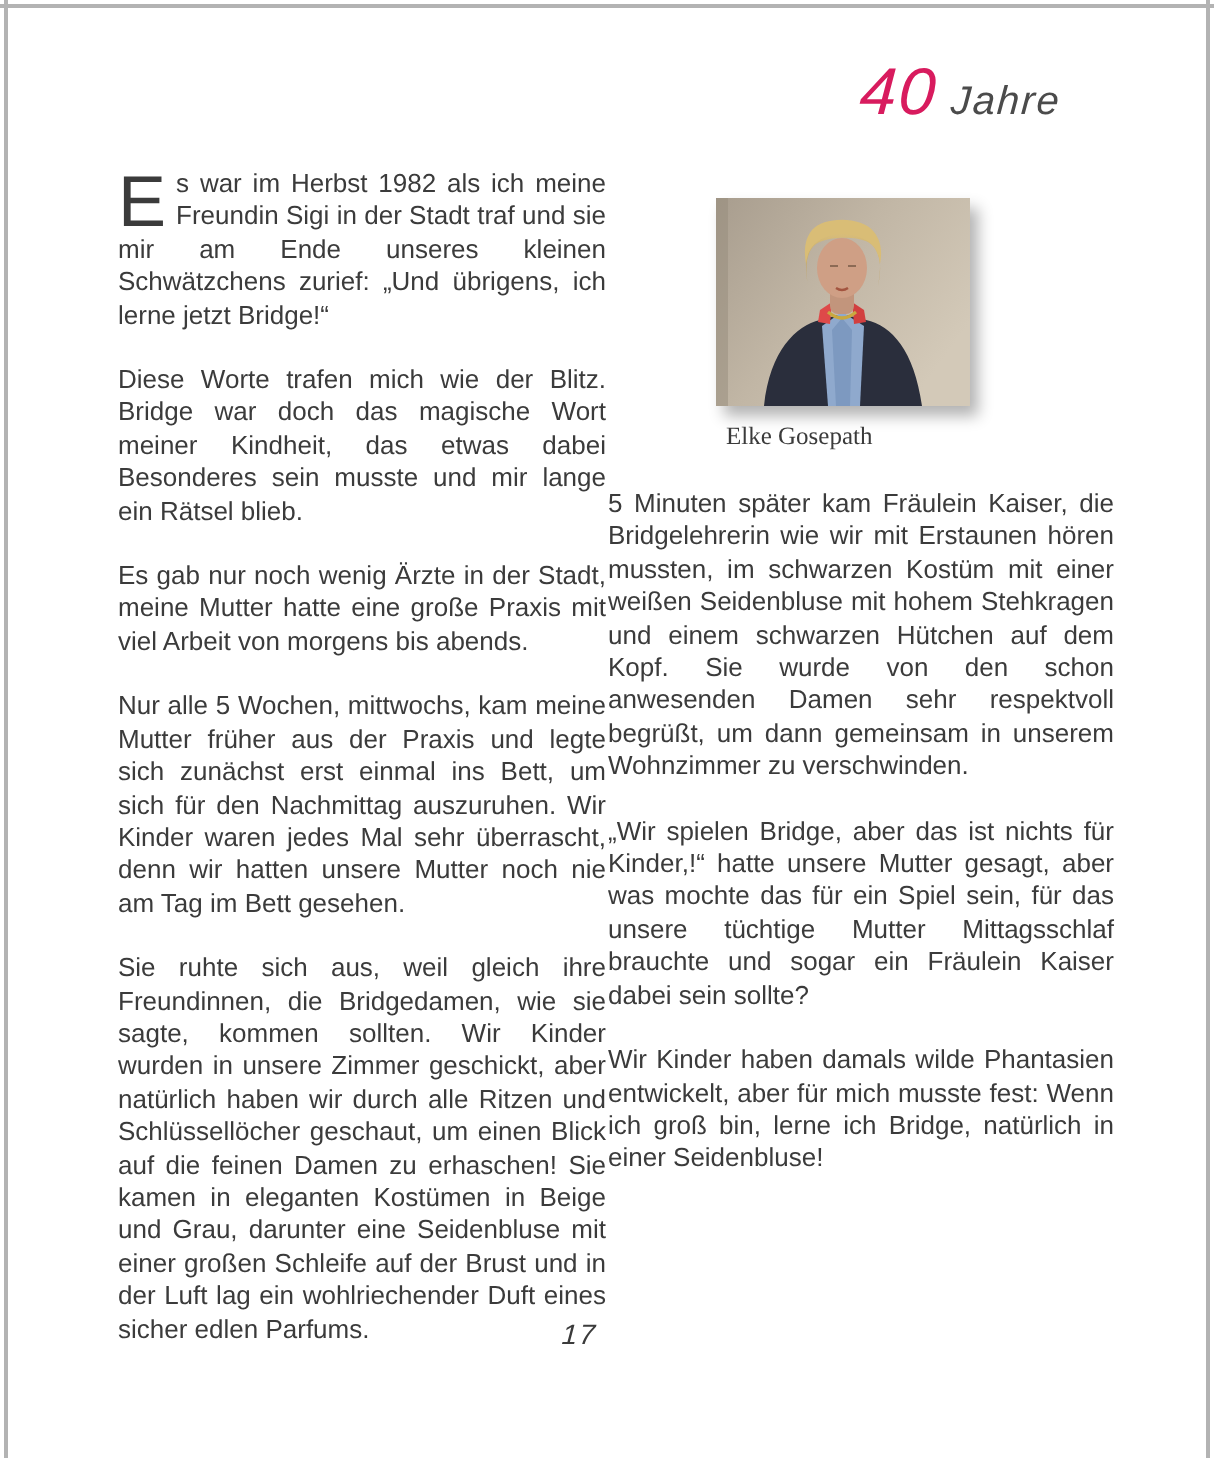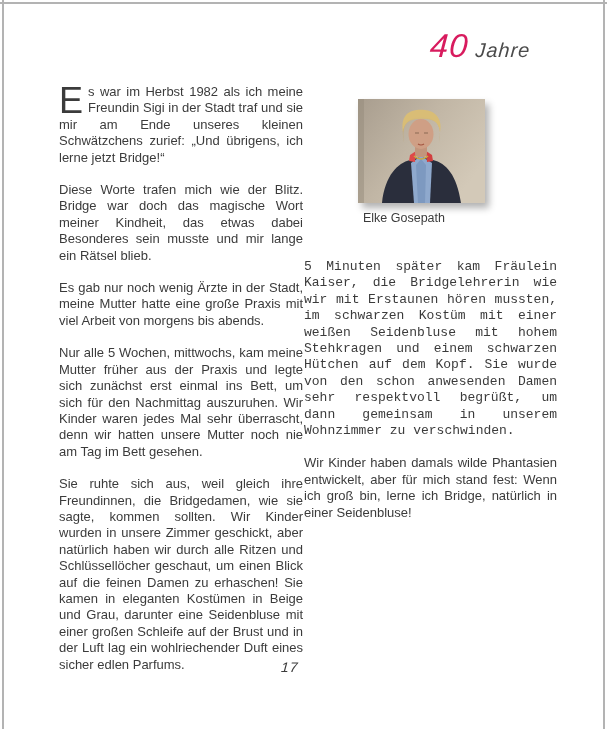--- a/index.html
+++ b/index.html
@@ -34,28 +34,28 @@
   p.body {
     font-size: 13px; line-height: 16.4px; color: #3b3b3b;
     text-align: justify; margin: 0 0 16px 0;
   }
   .dropcap {
     float: left; font-size: 36px; line-height: 29px;
     padding: 2px 5px 0 0; color: #3b3b3b; font-weight: 500;
   }
 
   
-  .photo-fig { margin: 4px 0 0 54px; width: 103px; }
+  .photo-fig { margin: 4px 0 0 54px; width: 103px; font-family: Liberation Serif, serif; }
   .photo {
     display: block; width: 127px; height: 104px;
     box-shadow: 4px 5px 7px rgba(0,0,0,0.30);
     background: #c3b8a7;
   }
   .caption { font-size: 12.5px; color: #3b3b3b; margin: 8px 0 0 5px; }
-  .col-right p.body:first-of-type { margin-top: 34px; font-family: Liberation Mono, monospace; }
+  .col-right p.body:first-of-type { margin-top: 18px; }
 
   
   .page-num {
     position: absolute; left: 281px; top: 659px;
     font-size: 14px; color: #3b3b3b; font-style: italic;
     letter-spacing: 1px; transform: skewX(-4deg);
   }
 </style>
 </head>
 <body>
@@ -111,18 +111,19 @@
 
         <path d="M 46 44 C 42 22 50 12 63 11 C 77 12 85 22 81 44 C 84 30 80 24 76 22 C 70 19 56 19 50 23 C 46 26 44 32 46 44 Z" fill="url(#hairg)"></path>
         <path d="M 48 16 C 54 9 73 9 79 17 C 83 22 83 28 82 33 C 81 24 76 19 63 18 C 50 19 46 25 45 33 C 44 27 44 21 48 16 Z" fill="#d9bd76"></path>
 
         <path d="M 57 34 L 61 34 M 66 34 L 70 34" stroke="#8c6a55" stroke-width="1.1"></path>
         <path d="M 60 45 Q 63 47 66 45" stroke="#a3543f" stroke-width="1.2" fill="none"></path>
       </svg>
       <figcaption class="caption">Elke Gosepath</figcaption>
     </figure>
     <p class="body">5 Minuten später kam Fräulein Kaiser, die Bridgelehrerin wie wir mit Erstaunen hören mussten, im schwarzen Kostüm mit einer weißen Seidenbluse mit hohem Stehkragen und einem schwarzen Hütchen auf dem Kopf. Sie wurde von den schon anwesenden Damen sehr respektvoll begrüßt, um dann gemeinsam in unserem Wohnzimmer zu verschwinden.</p>
-    <p class="body">Wir Kinder haben damals wilde Phantasien entwickelt, aber für mich stand fest: Wenn ich groß bin, lerne ich Bridge, natürlich in einer Seidenbluse!</p>
+    <p class="body">„Wir spielen Bridge, aber das ist nichts für Kinder,!“ hatte unsere Mutter gesagt, aber was mochte das für ein Spiel sein, für das unsere tüchtige Mutter Mittagsschlaf brauchte und sogar ein Fräulein Kaiser dabei sein sollte?</p>
+    <p class="body">Wir Kinder haben damals wilde Phantasien entwickelt, aber für mich musste fest: Wenn ich groß bin, lerne ich Bridge, natürlich in einer Seidenbluse!</p>
   </div>
 
   <div class="page-num">17</div>
 
 </div>
 
 </body></html>

